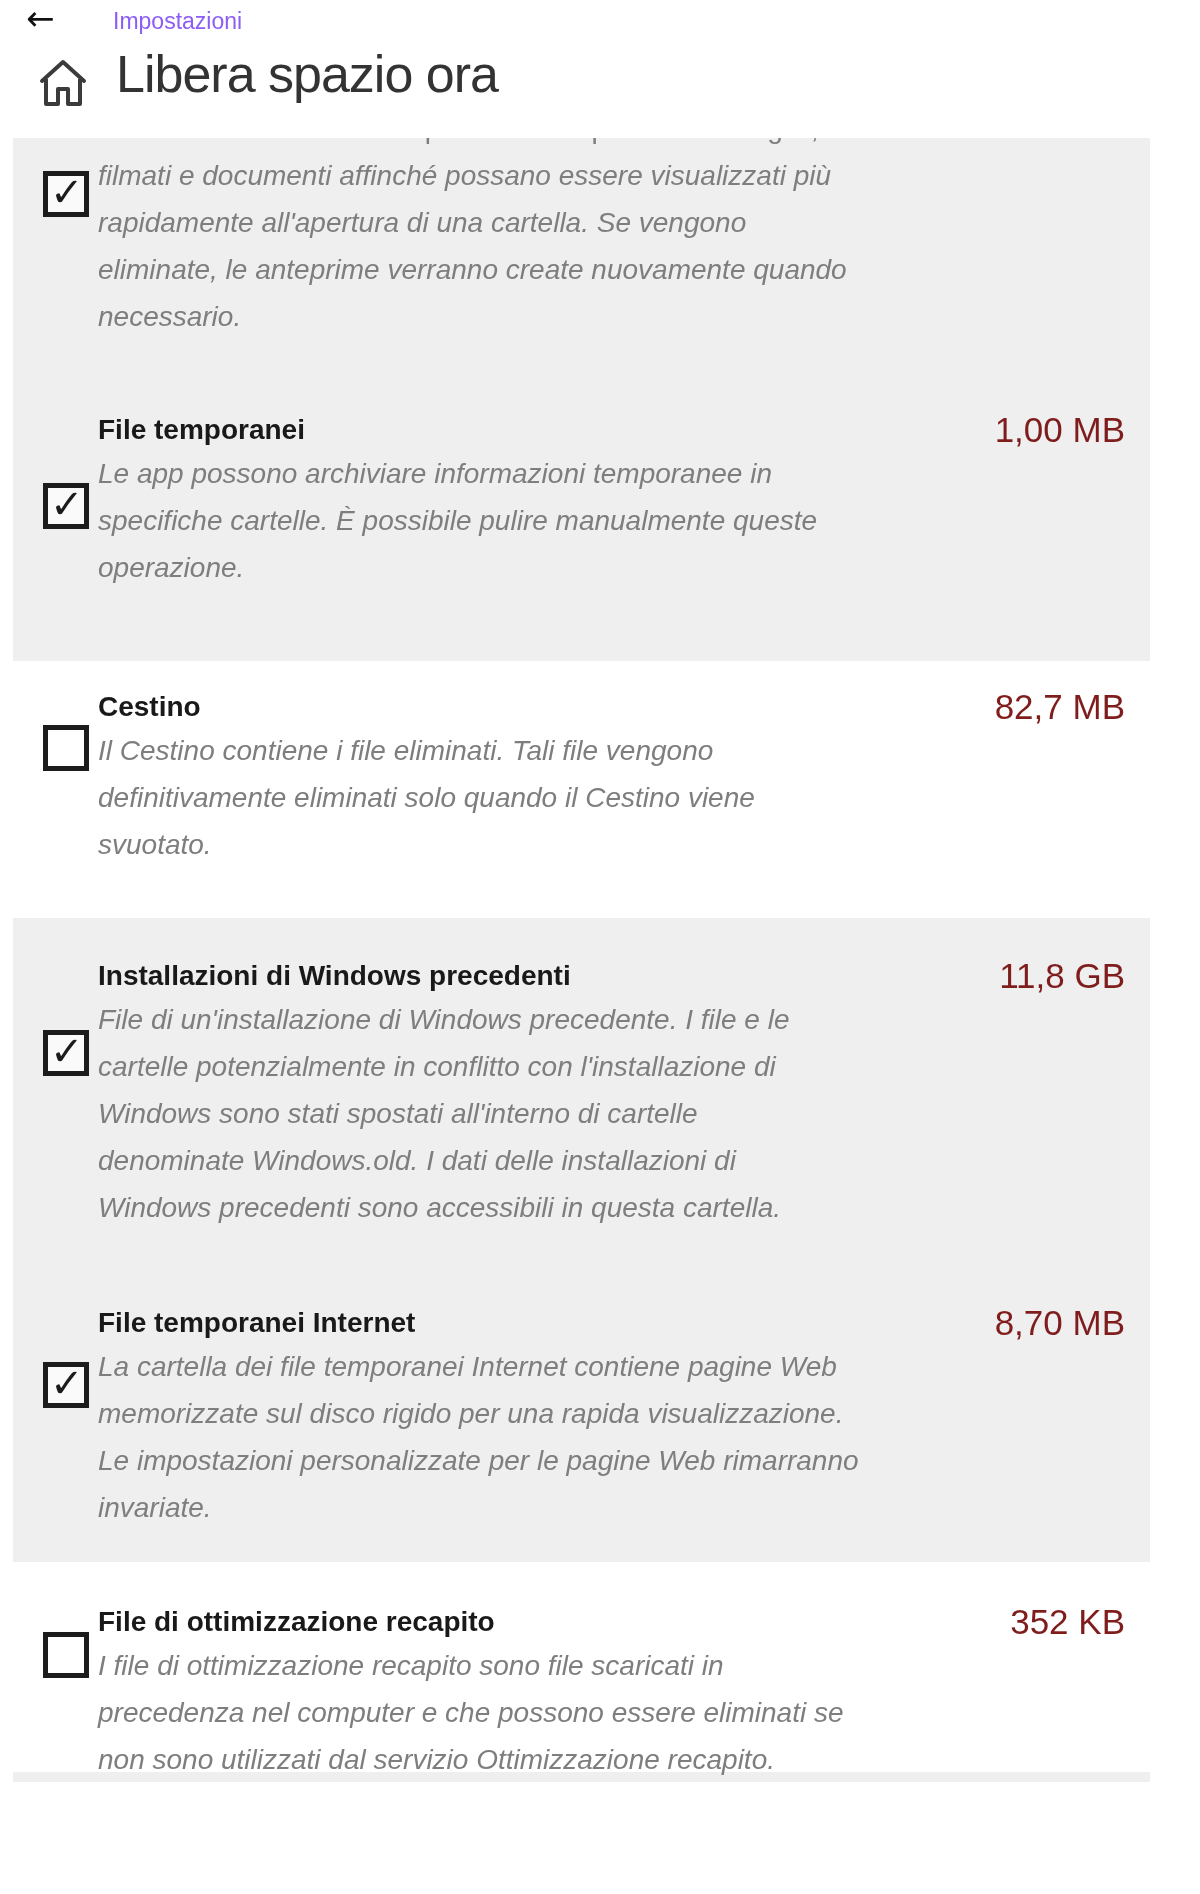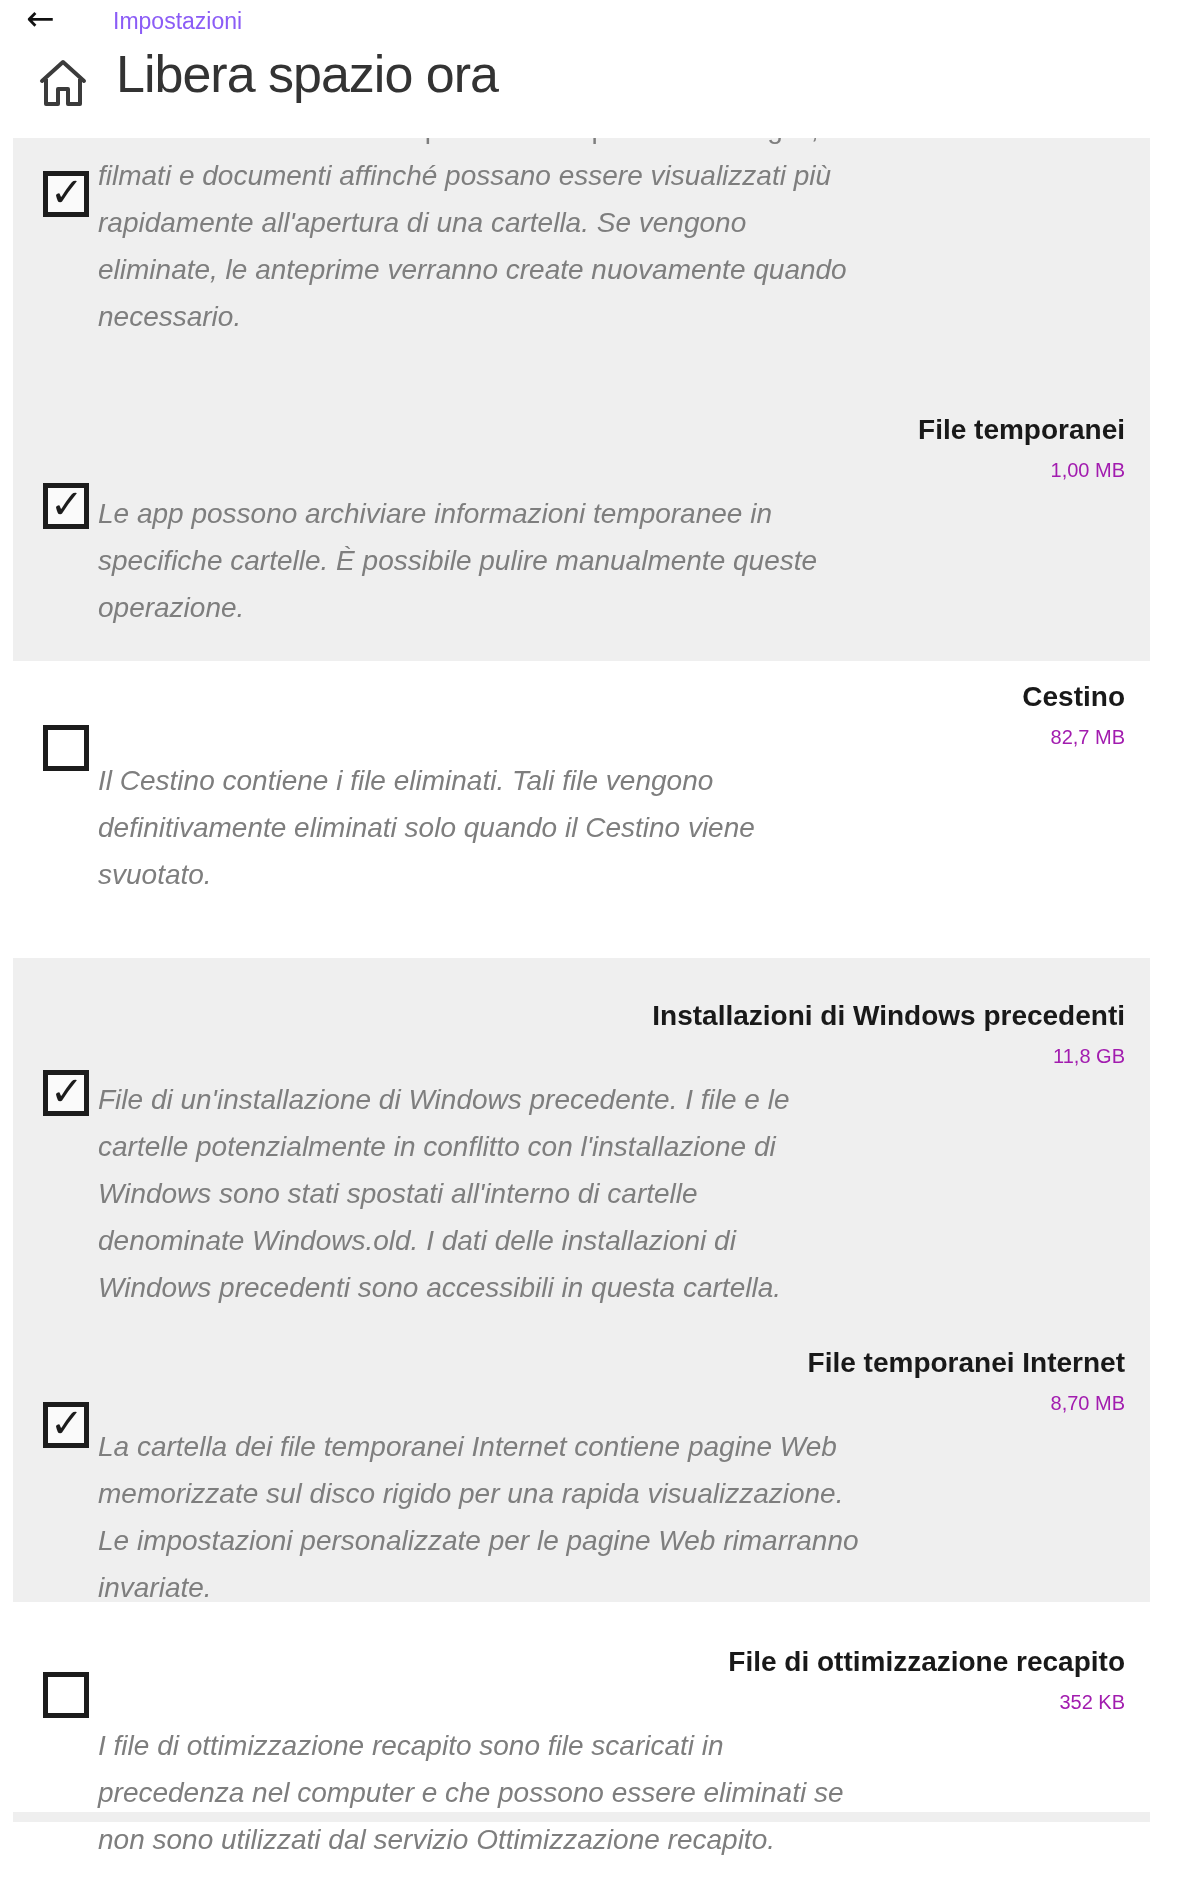--- a/index.html
+++ b/index.html
@@ -34,31 +34,31 @@
   .checkbox{
     position:absolute;left:30px;width:46px;height:46px;
     box-sizing:border-box;border:5px solid #1c1c1c;
     background:rgba(255,255,255,0.65);cursor:pointer;
   }
   .checkbox .check{
     position:absolute;top:-7px;left:2px;
     font-size:40px;color:#1c1c1c;line-height:46px;
     font-family:"DejaVu Sans", sans-serif;
   }
-  .title-line{display:flex;justify-content:space-between;align-items:flex-end;line-height:40px;flex-direction:column;}
+  .title-line{display:flex;justify-content:space-between;align-items:flex-start;line-height:40px;}
   .item-title{margin:0;font-size:28px;font-weight:bold;color:#191919;line-height:40px;white-space:nowrap;}
-  .item-size{font-size:20px;color:#a21caf;white-space:nowrap;}
+  .item-size{font-size:35px;color:#7f1d1d;white-space:nowrap;}
   .desc{font-size:28px;color:#7e7e7e;line-height:47px;}
   .desc div{white-space:nowrap;font-style:italic;}
   .clip-box{height:14px;overflow:hidden;}
   .clip-box div{margin-top:-33px;font-size:28px;color:#7e7e7e;line-height:47px;white-space:nowrap;}
   
   .row-1{height:264px;}                 .row-1 .checkbox{top:33px;}
   .row-2{height:259px;padding-top:8px;} .row-2 .checkbox{top:81px;}
-  .row-3{height:297px;padding-top:16px;}.row-3 .checkbox{top:64px;}
+  .row-3{height:257px;padding-top:26px;}.row-3 .checkbox{top:64px;}
   .row-4{height:377px;padding-top:38px;}.row-4 .checkbox{top:112px;}
   .row-5{height:267px;padding-top:8px;} .row-5 .checkbox{top:67px;}
   .row-6{height:210px;padding-top:40px;}.row-6 .checkbox{top:70px;}
   .next-sliver{height:10px;background:#efefef;}
 </style>
 </head>
 <body>
 
 <div class="top-bar">
   <button class="back-btn"><span>←</span></button>

